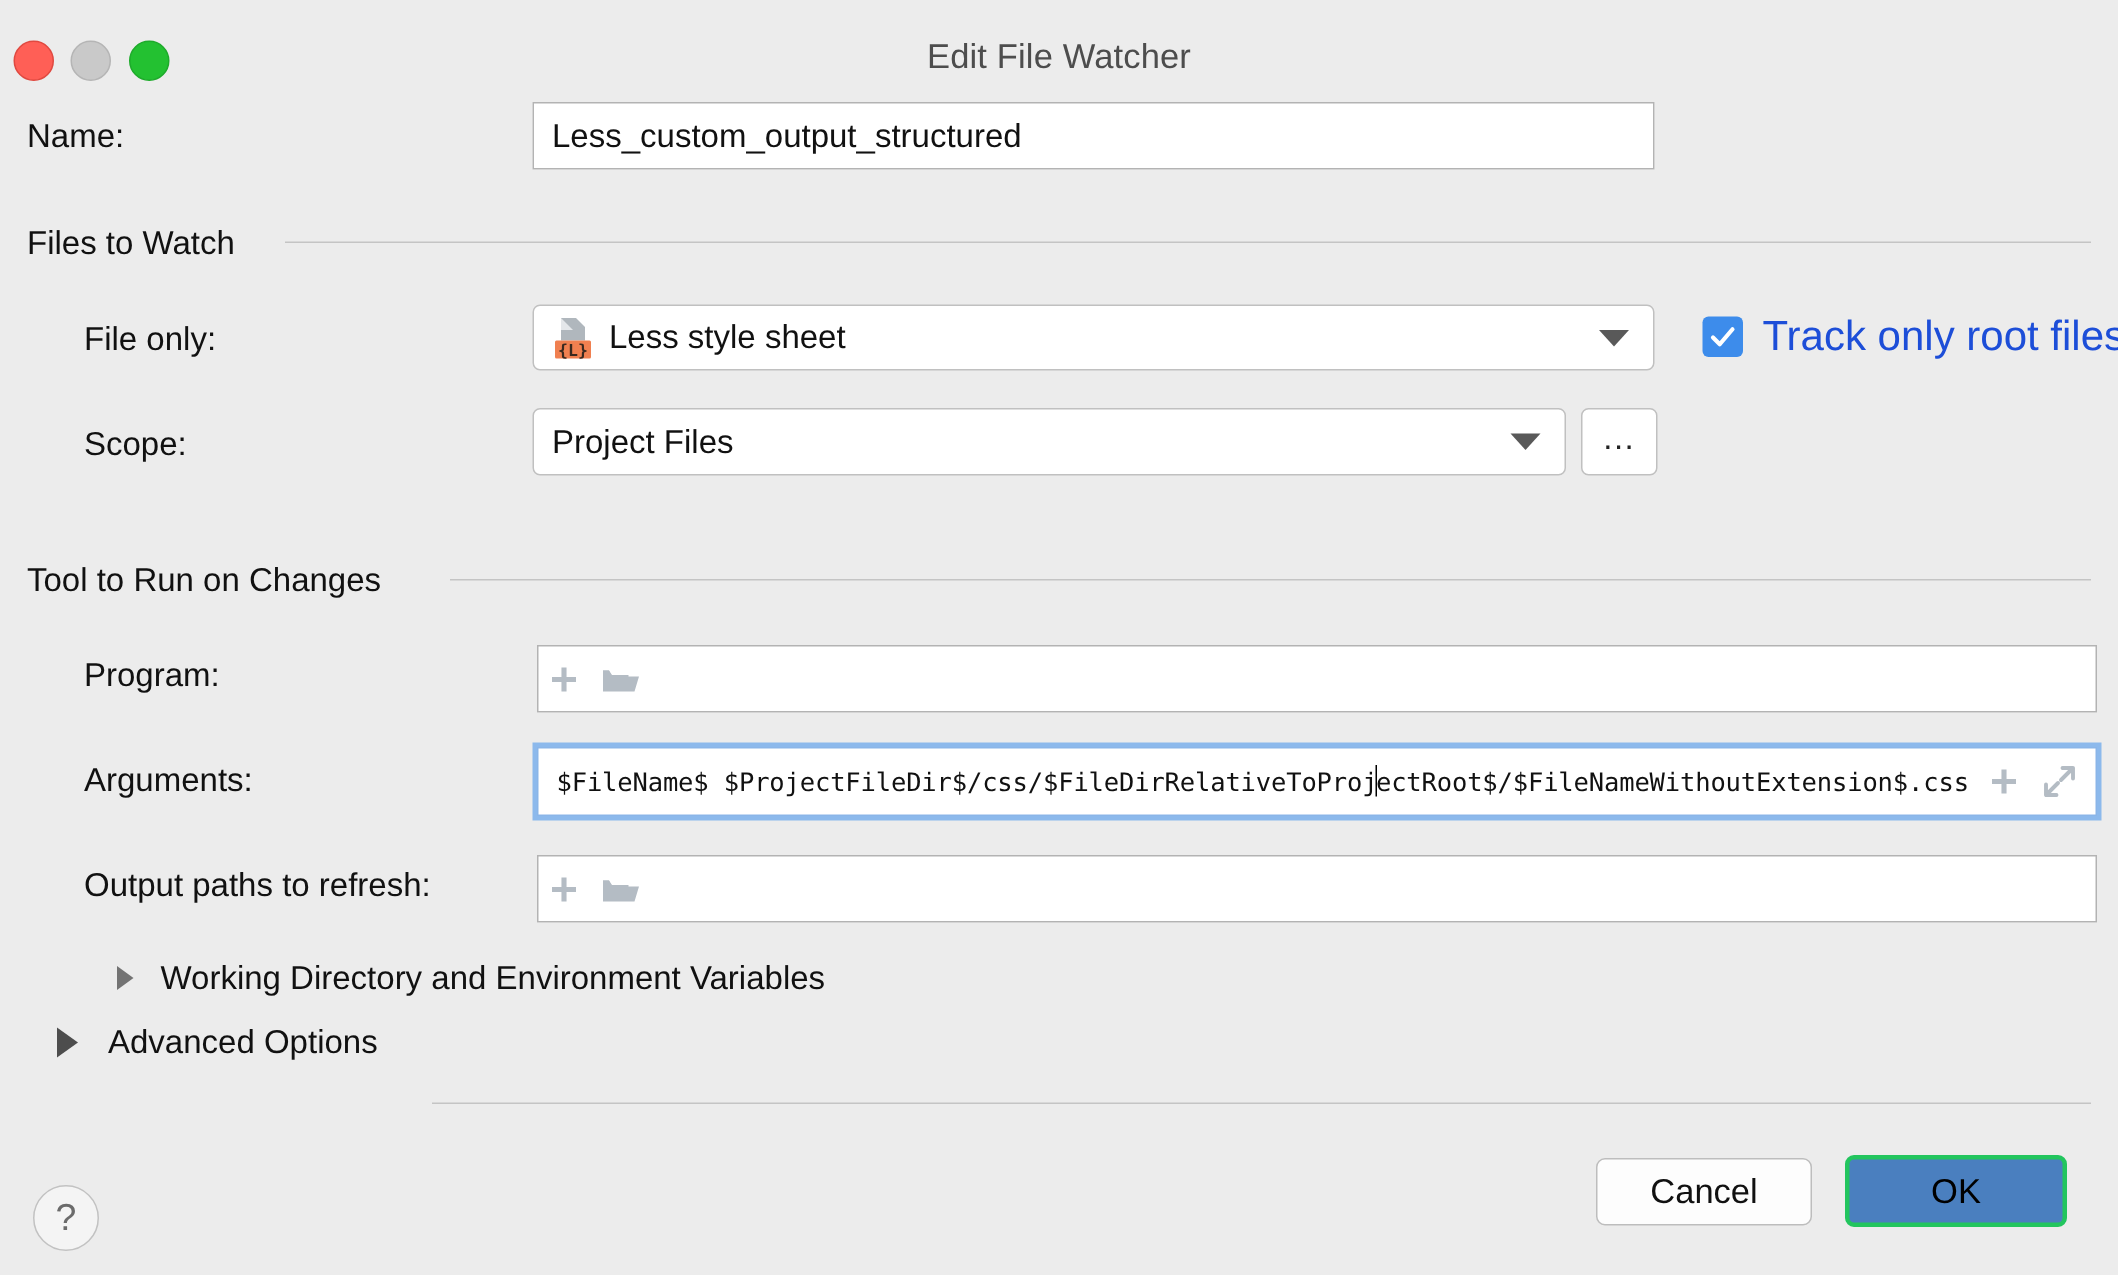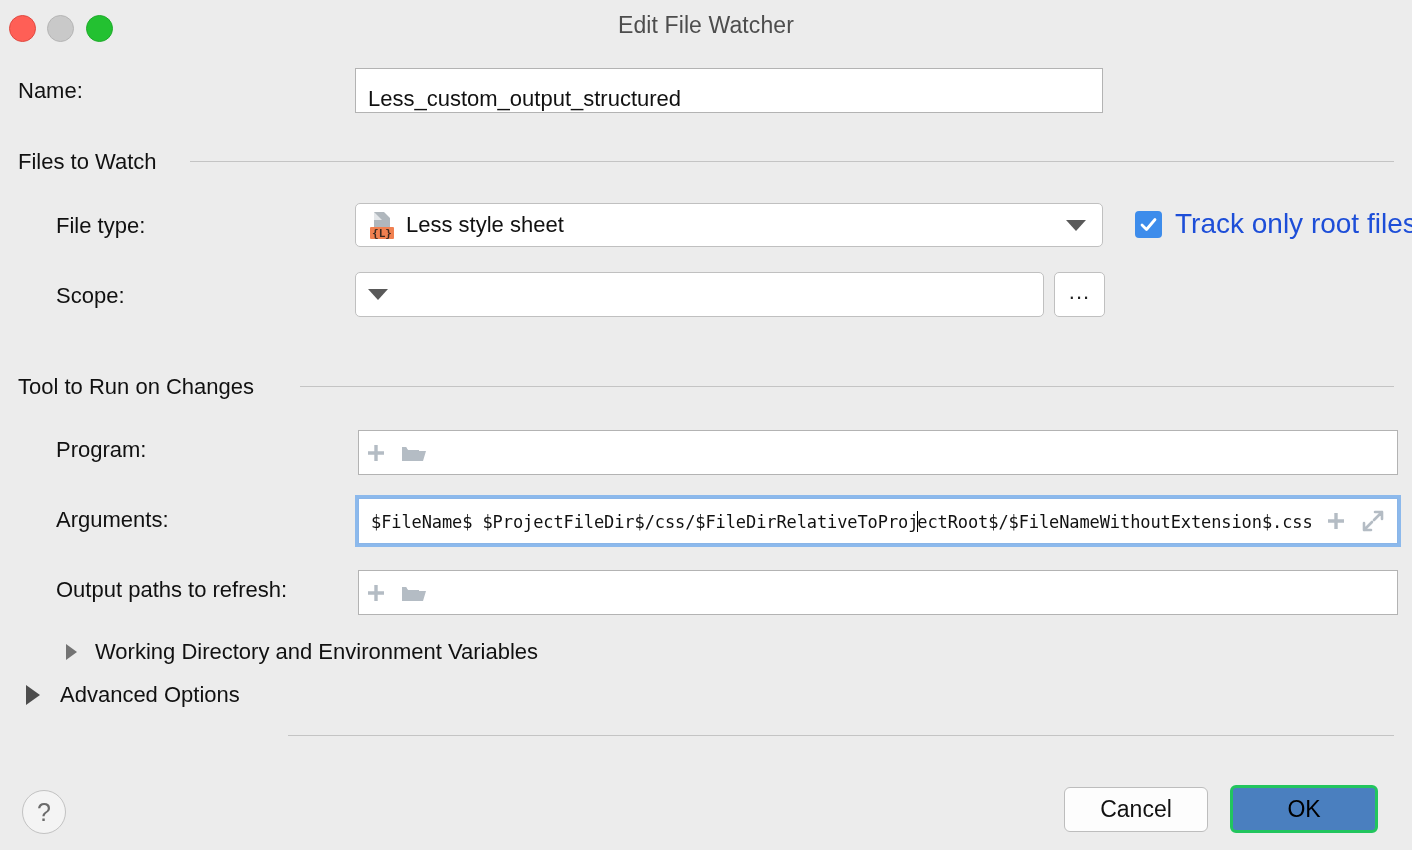--- a/index.html
+++ b/index.html
@@ -13,21 +13,21 @@
     font-family: "Liberation Sans", sans-serif;
     color: #1a1a1a;
     overflow: hidden;
     position: relative;
     -webkit-font-smoothing: antialiased;
   }
 
   
   .titlebar {
     position: absolute;
-    left: 0; top: 4px;
+    left: 0; top: 16px;
     width: 1412px; height: 48px;
     background: #ececec;
   }
   .traffic {
     position: absolute;
     top: 11px;
     width: 25px; height: 25px;
     border-radius: 50%;
   }
   .traffic.close  { left: 9px;  background: #ff5f56; border: 1px solid #e04940; }
@@ -171,20 +171,21 @@
     padding: 0 12px 0 6px;
     flex: 0 0 auto;
   }
   .ico { display: block; }
 
   
   .disclosure {
     position: absolute;
     display: flex;
     align-items: center;
+    margin-left: 12px;
   }
   .tri {
     width: 0; height: 0;
     border-top: 8px solid transparent;
     border-bottom: 8px solid transparent;
     border-left: 11px solid #737373;
     flex: 0 0 auto;
   }
   .tri.big {
     border-top: 10px solid transparent;
@@ -199,21 +200,20 @@
 
   
   .btn {
     position: absolute;
     box-sizing: border-box;
     border-radius: 6px;
     display: flex;
     align-items: center;
     justify-content: center;
     font-size: 23px;
-    margin-top: 15px;
   }
   .btn.cancel {
     background: #fdfdfd;
     border: 1px solid #bdbdbd;
     color: #111;
   }
   .btn.ok {
     background: #4a7fbf;
     border: 3px solid #22c55e;
     color: #000000;
@@ -246,28 +246,28 @@
 <body>
 
 <div class="titlebar">
   <div class="traffic close"></div>
   <div class="traffic min"></div>
   <div class="traffic max"></div>
   <div class="window-title">Edit File Watcher</div>
 </div>
 
 <div class="label" style="left:18px; top:78px;">Name:</div>
-<div class="field" style="left:355px; top:68px; width:748px; height:45px;align-items:flex-end;">
+<div class="field" style="left:355px; top:68px; width:748px; height:45px;">
   <div class="val">Less_custom_output_structured</div>
 </div>
 
 <div class="section-title" style="left:18px; top:149px;">Files to Watch</div>
 <div class="section-rule" style="left:190px; top:161px; width:1204px;"></div>
 
-<div class="label" style="left:56px; top:213px;">File type:</div>
+<div class="label" style="left:56px; top:213px;">File only:</div>
 <div class="combo" style="left:355px; top:203px; width:748px; height:44px;">
   <div class="ftype-icon">
     <svg width="28" height="30" viewBox="0 0 28 30">
       <path d="M6 2 L16 2 L22 8 L22 17 L6 17 Z" fill="#b0b7bd"></path>
       <path d="M6 2 L6 10 L14 10 Z" fill="#e4e7ea"></path>
       <rect x="2" y="17" width="24" height="12" rx="1" fill="#f08050"></rect>
       <text x="14" y="27" font-family="'DejaVu Sans Mono', monospace" font-size="11" font-weight="bold" fill="#3b2a20" text-anchor="middle">{L}</text>
     </svg>
   </div>
   <div class="combo-text">Less style sheet</div>
@@ -278,20 +278,21 @@
   <div class="checkbox">
     <svg width="21" height="21" viewBox="0 0 21 21">
       <path d="M4 11 L8.5 15.5 L17 5.5" stroke="#ffffff" stroke-width="2.8" fill="none" stroke-linecap="round" stroke-linejoin="round"></path>
     </svg>
   </div>
   <div class="checkbox-label">Track only root files</div>
 </div>
 
 <div class="label" style="left:56px; top:283px;">Scope:</div>
 <div class="combo" style="left:355px; top:272px; width:689px; height:45px;">
+  <div class="combo-text">Project Files</div>
   <div class="caret-down"></div>
 </div>
 <div class="btn-ellipsis" style="left:1054px; top:272px; width:51px; height:45px;">...</div>
 
 <div class="section-title" style="left:18px; top:374px;">Tool to Run on Changes</div>
 <div class="section-rule" style="left:300px; top:386px; width:1094px;"></div>
 
 <div class="label" style="left:56px; top:437px;">Program:</div>
 <div class="field" style="left:358px; top:430px; width:1040px; height:45px;">
   <div class="fld-icons">

